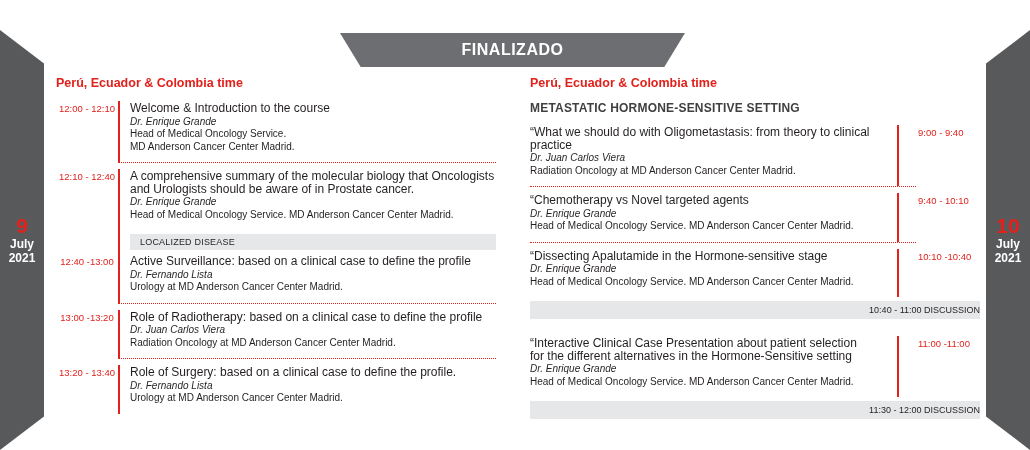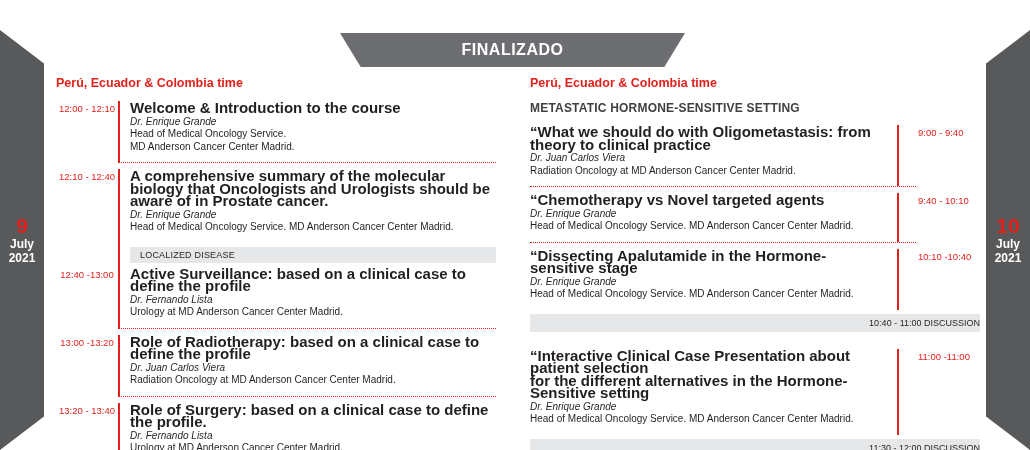--- a/index.html
+++ b/index.html
@@ -97,22 +97,22 @@
     background:#e2211c;
     margin-right:10px;
   }
   .content{ flex:1 1 auto; padding-bottom:9px; padding-top:1px;}
   .dotted{
     border-top:1px dotted #e2211c;
     margin-left:0px;
     height:0;
   }
   .t-head{
-    font-size:15px;
-    font-weight:bold;
+    font-size:12px;
+    font-weight:normal;
     line-height:12.5px;
     margin:0 0 1px 0;
   }
   .t-speaker{
     font-size:10px;
     font-style:italic;
     line-height:12.5px;
     margin:0;
   }
   .t-affil{

